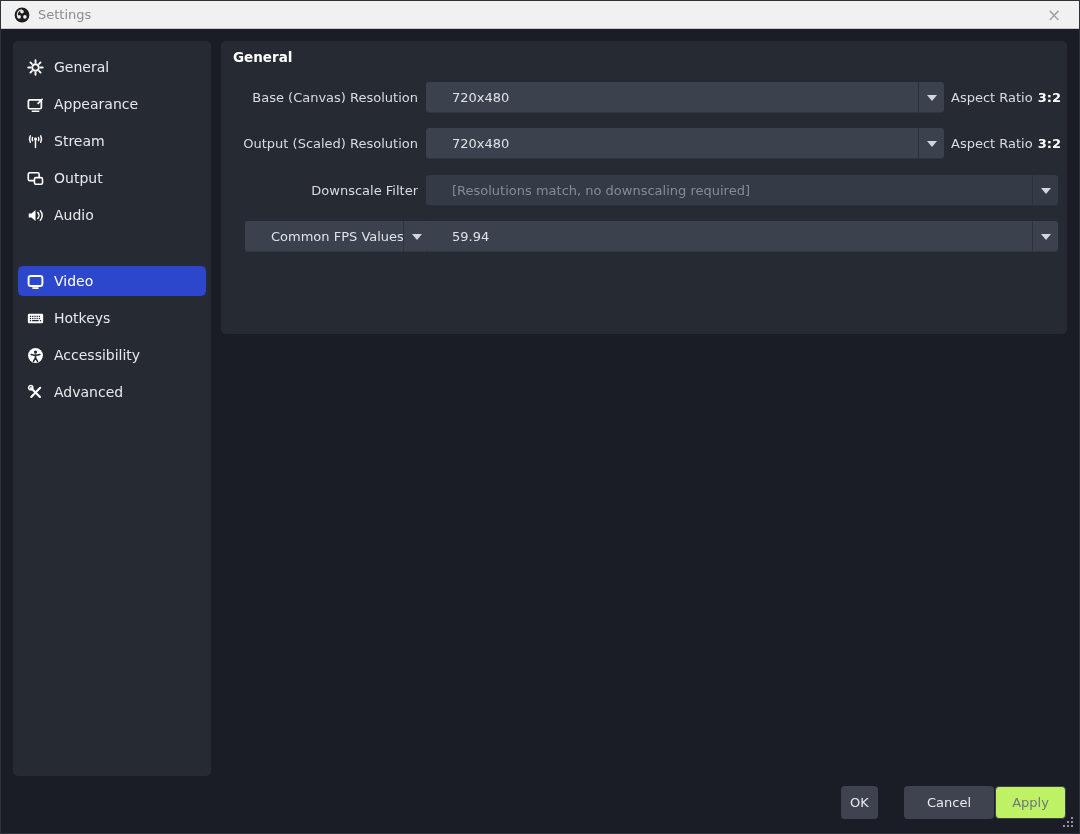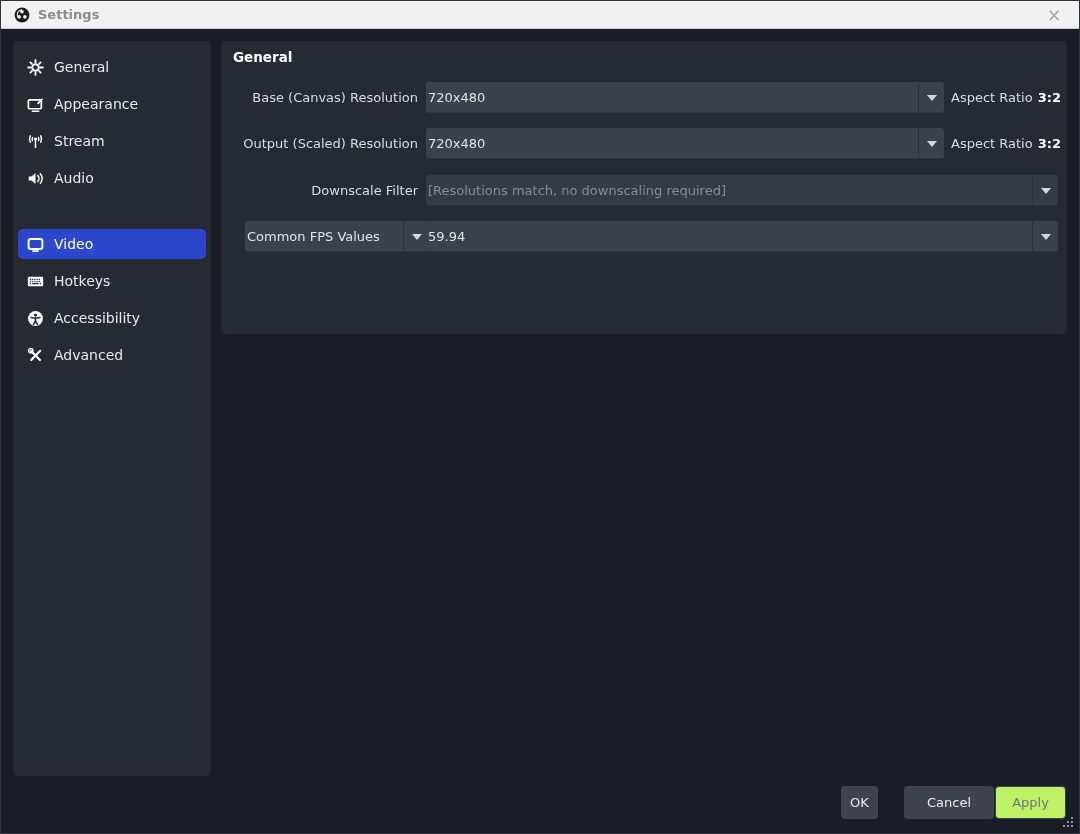--- a/index.html
+++ b/index.html
@@ -10,21 +10,21 @@
     font-family:"DejaVu Sans","Liberation Sans",sans-serif;
     border:1px solid #2e323b;
   }
   
   .titlebar {
     position:absolute; top:0; left:0; right:0; height:28px;
     background:#f1f1f1; border-bottom:1px solid #c9c9c9;
     display:flex; align-items:center;
   }
   .obs-logo { width:16px; height:16px; margin-left:13px; display:flex; }
-  .win-title { margin-left:8px; font-size:13px; color:#8c8c8c;font-weight:bold; }
+  .win-title { margin-left:8px; font-size:13px; color:#8c8c8c; }
   .close-btn {
     position:absolute; right:8px; top:0; width:34px; height:28px;
     display:flex; align-items:center; justify-content:center;
     color:#a3a3a3; font-size:17px; cursor:default;
   }
   
   .sidebar {
     position:absolute; left:12px; top:40px; width:198px; height:735px;
     background:#262a33; border-radius:5px; padding-top:11px;
   }
@@ -48,21 +48,21 @@
   .row-label {
     position:absolute; width:197px; height:31px; line-height:31px;
     text-align:right; color:#d9dce0; font-size:13px; white-space:nowrap;
   }
   .combo {
     position:absolute; height:31px; background:#3b414d; border-radius:3px;
     display:flex; align-items:stretch; overflow:hidden;
     box-shadow: inset 0 -1px 0 rgba(0,0,0,0.18);
   }
   .combo .combo-text {
-    flex:1; display:flex; align-items:center; padding-left:2px;
+    flex:1; display:flex; align-items:center; padding-left:26px;
     color:#e0e3e7; font-size:13px; white-space:nowrap; overflow:hidden;
   }
   .combo .arrowbox {
     width:26px; flex:0 0 auto; display:flex; align-items:center; justify-content:center;
     border-left:1px solid #2d313b;
   }
   .tri {
     width:0; height:0;
     border-left:5px solid transparent; border-right:5px solid transparent;
     border-top:6px solid #d3d6dc;
@@ -143,20 +143,29 @@
           <g stroke="currentColor" stroke-width="1.4" fill="none" stroke-linecap="round">
             <path d="M3.1 2.7a6.6 6.6 0 0 0 0 6M12.9 2.7a6.6 6.6 0 0 1 0 6M5.2 4.2a3.6 3.6 0 0 0 0 3M10.8 4.2a3.6 3.6 0 0 1 0 3"></path>
             <path d="M8 7v6.6"></path>
           </g>
           <circle cx="8" cy="5.7" r="1.4" fill="currentColor"></circle>
         </svg>
       </span>
       <span>Stream</span>
     </div>
 
+    <div class="side-item">
+      <span class="icon16">
+        <svg viewBox="0 0 16 16">
+          <rect x="1.2" y="2.6" width="10.2" height="7.4" rx="1.4" fill="none" stroke="currentColor" stroke-width="1.5"></rect>
+          <rect x="7" y="7.2" width="7.6" height="6.2" rx="1.4" fill="#262a33" stroke="currentColor" stroke-width="1.5"></rect>
+        </svg>
+      </span>
+      <span>Output</span>
+    </div>
 
     <div class="side-item">
       <span class="icon16">
         <svg viewBox="0 0 16 16">
           <path d="M1.6 6.1v3.8h2.6L8 13.2V2.8L4.2 6.1H1.6z" fill="currentColor"></path>
           <g fill="none" stroke="currentColor" stroke-width="1.4" stroke-linecap="round">
             <path d="M10.2 5.3a3.9 3.9 0 0 1 0 5.4"></path>
             <path d="M12.5 3.5a6.6 6.6 0 0 1 0 9"></path>
           </g>
         </svg>

